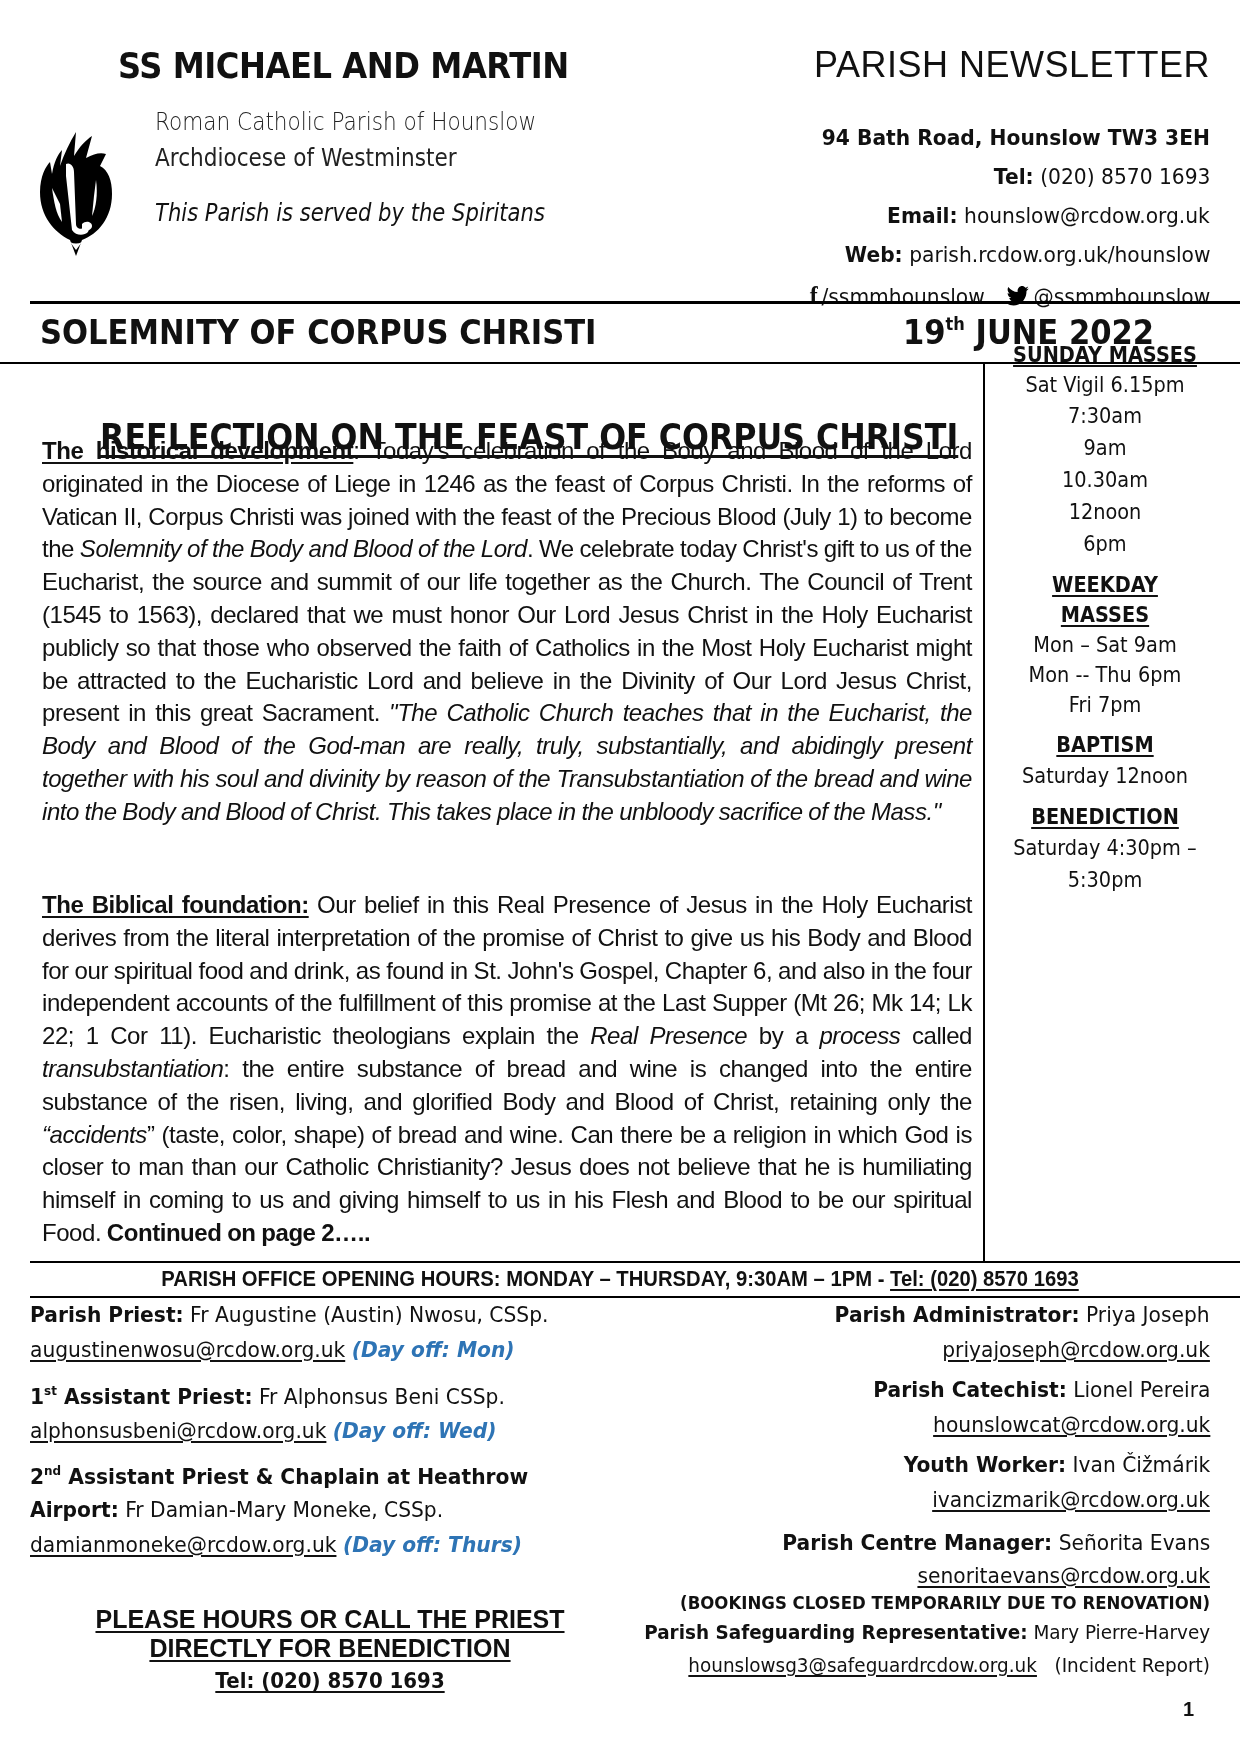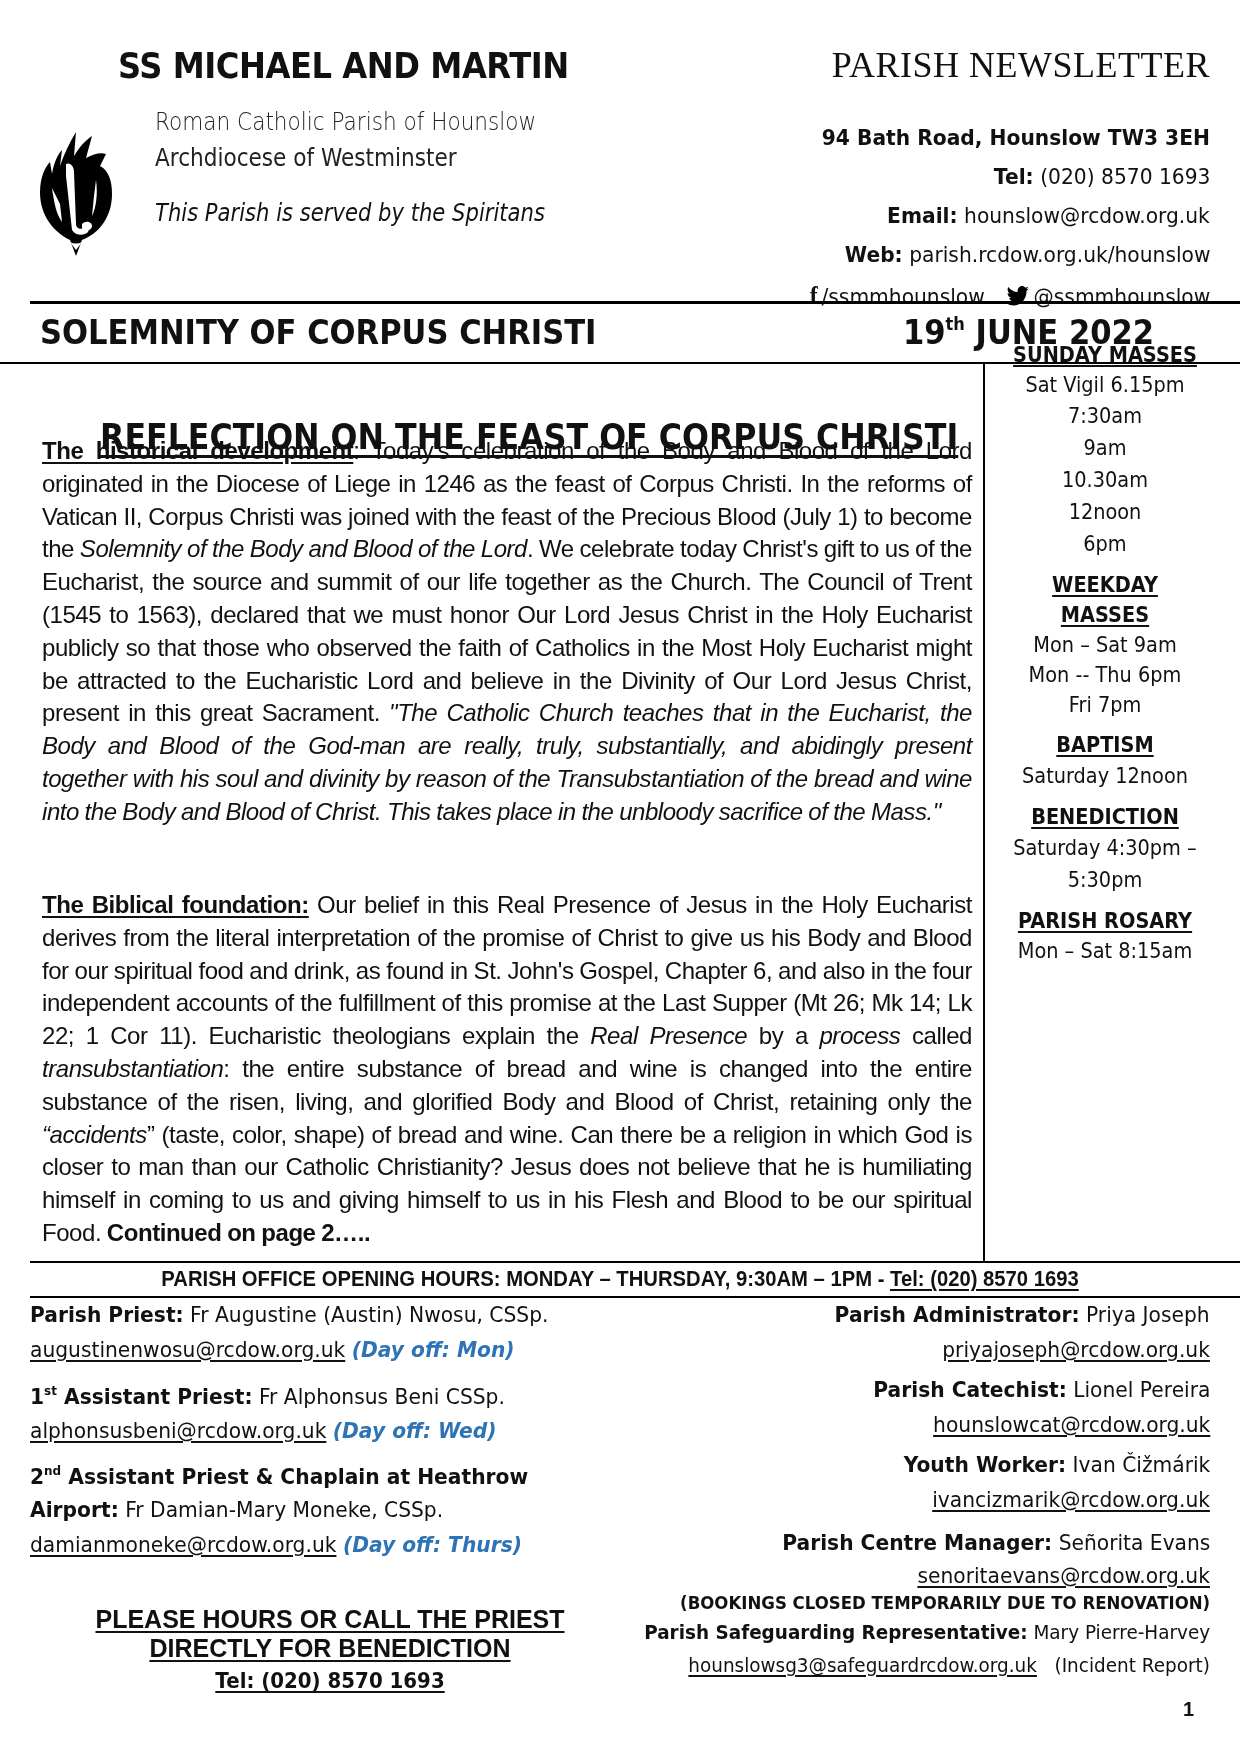--- a/index.html
+++ b/index.html
@@ -9,21 +9,21 @@
   b { font-weight:bold; }
   i { font-style:italic; }
 
   
   #parish-name { left:118px; top:46px; font-size:35px; font-weight:bold; letter-spacing:-0.5px; font-family:"DejaVu Sans", sans-serif; transform:scaleX(0.92); transform-origin:left; white-space:nowrap; }
   #logo { left:36px; top:132px; width:80px; height:124px; }
   #sub1 { left:155px; top:108px; font-size:24px; color:#222; font-family:"DejaVu Sans", sans-serif; transform:scaleX(0.9); transform-origin:left; white-space:nowrap; font-weight:300; }
   #sub2 { left:155px; top:144px; font-size:24px; color:#222; font-family:"DejaVu Sans", sans-serif; transform:scaleX(0.9); transform-origin:left; white-space:nowrap; }
   #spiritans { left:155px; top:199px; font-size:24px; font-style:italic; font-family:"DejaVu Sans", sans-serif; transform:scaleX(0.88); transform-origin:left; white-space:nowrap; }
 
-  #newsletter-title { right:30px; top:44px; font-size:36px; font-family:Liberation Serif, serif; letter-spacing:0.5px; white-space:nowrap;margin-left:13px; }
+  #newsletter-title { right:30px; top:44px; font-size:36px; font-family:Liberation Sans, sans-serif; letter-spacing:0.5px; white-space:nowrap;margin-left:13px; }
   .contact-line { right:30px; font-size:22px; font-family:"DejaVu Sans", sans-serif; white-space:nowrap; transform:scaleX(0.92); transform-origin:right; }
   #address { top:125px; font-weight:bold; }
   #tel { top:164px; }
   #email { top:203px; }
   #web { top:242px; }
   #social { top:281px; }
   .fb { font-weight:bold; font-family:"Liberation Serif", serif; font-size:26px; margin-right:4px; }
   .tw { display:inline-block; width:26px; height:20px; vertical-align:-2px; margin:0 4px 0 16px; }
 
   .hrule { position:absolute; left:30px; right:0; height:3px; background:#000; }
@@ -144,24 +144,20 @@
   </div>
   <div class="sch-group">
     <div class="sch-head">BAPTISM</div>
     <div class="sch-line">Saturday 12noon</div>
   </div>
   <div class="sch-group">
     <div class="sch-head">BENEDICTION</div>
     <div class="sch-line">Saturday 4:30pm –</div>
     <div class="sch-line">5:30pm</div>
   </div>
-  <div class="sch-group">
-    <div class="sch-head">PARISH ROSARY</div>
-    <div class="sch-line tight">Mon – Sat 8:15am</div>
-  </div>
 </div>
 
 <div class="hrule" id="rule-3"></div>
 <div class="abs" id="office-hours"><span>PARISH OFFICE OPENING HOURS: MONDAY – THURSDAY, 9:30AM – 1PM - </span><span class="ul">Tel: (020) 8570 1693</span></div>
 <div class="hrule" id="rule-4"></div>
 
 <div class="abs staff staff-left" style="top:1302px;"><b>Parish Priest:</b><span> Fr Augustine (Austin) Nwosu, CSSp.</span></div>
 <div class="abs staff staff-left" style="top:1337px;"><span class="link">augustinenwosu@rcdow.org.uk</span> <span class="dayoff">(Day off: Mon)</span></div>
 
 <div class="abs staff staff-left" style="top:1383px;"><b><span>1</span><sup>st</sup><span> Assistant Priest:</span></b><span> Fr Alphonsus Beni CSSp.</span></div>

